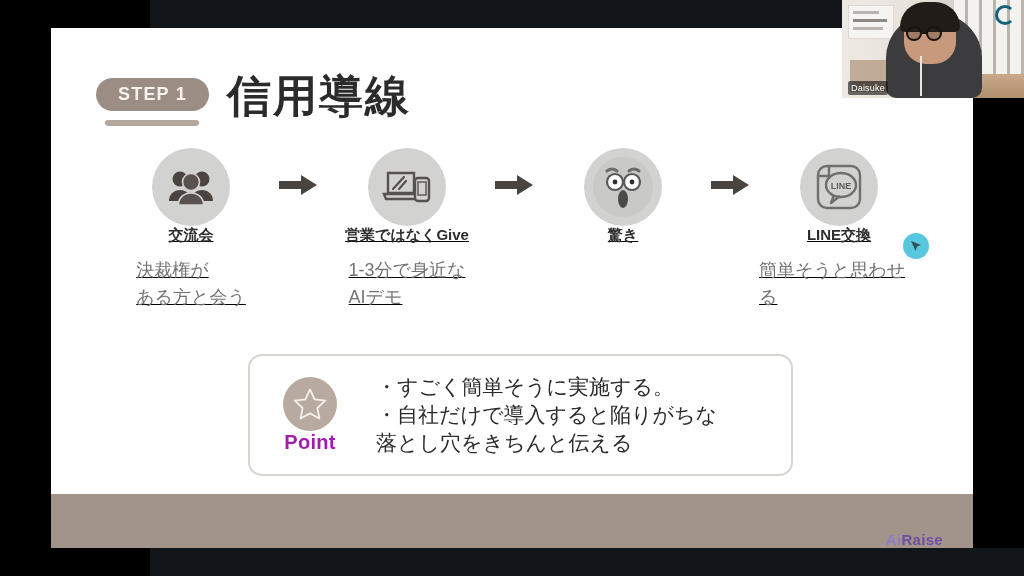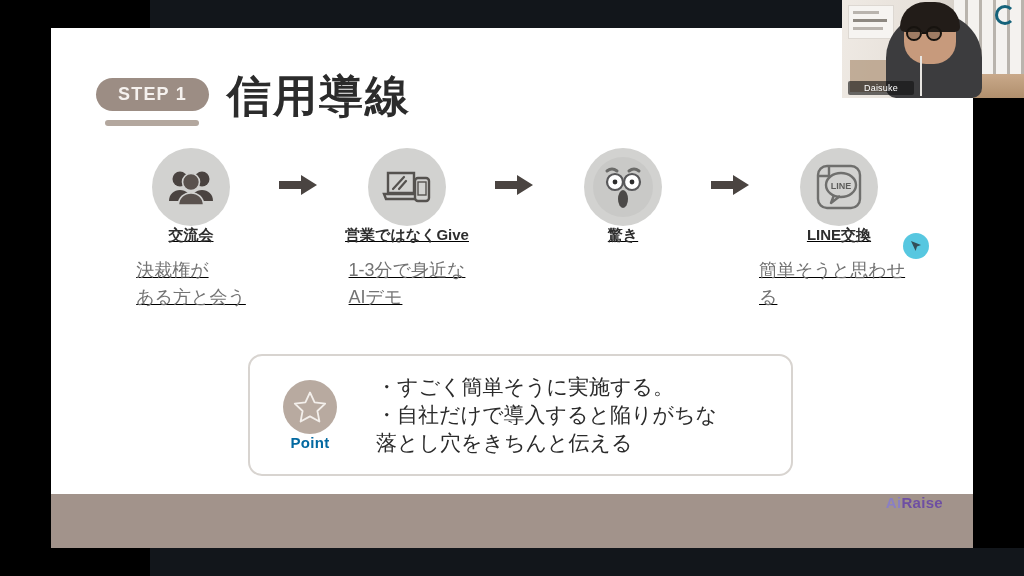--- a/index.html
+++ b/index.html
@@ -55,28 +55,28 @@
     position:absolute; left:197px; top:326px;
     width:545px; height:122px;
     border:2px solid #d8d4d0; border-radius:14px;
     background:#fff; display:flex; align-items:center; padding:0 14px;
   }
   .point-badge { width:92px; display:flex; flex-direction:column; align-items:center; flex:none; }
   .star-circle {
     width:54px; height:54px; border-radius:50%;
     background:#b8aaa0; display:flex; align-items:center; justify-content:center;
   }
-  .point-word { margin-top:0; font-size:15px; font-weight:700; color:#0369a1; letter-spacing:.3px; }
+  .point-word { margin-top:0; font-size:20px; font-weight:700; color:#a21caf; letter-spacing:.3px; }
   .point-lines { margin-left:20px; }
   .point-line { font-size:21px; color:#2b2b2b; line-height:1.32; white-space:pre-line; }
 
   
   .bottom-band {
     position:absolute; left:0; top:466px; width:922px; height:54px;
-    background:#a2938b; display:flex; align-items:flex-start; justify-content:flex-end;
+    background:#a2938b; display:flex; align-items:flex-end; justify-content:flex-end;
     padding-right:30px;
   }
   .brand { font-size:15px; font-weight:700; color:#6e4fa3; letter-spacing:.3px; }
   .brand .lo { color:#8a7fc4; }
 
   
   .webcam {
     position:absolute; left:842px; top:0; width:182px; height:98px;
     overflow:hidden; background:#2b2b2b;
   }
@@ -112,21 +112,21 @@
   .wc-glass-l { left:64px; } .wc-glass-r { left:84px; }
   .wc-glass-bridge { position:absolute; left:80px; top:32px; width:5px; height:2px; background:#17130f; }
   .wc-cord { position:absolute; left:78px; top:56px; width:2px; height:40px; background:#e8e6e2; }
   .wc-logo {
     position:absolute; right:9px; top:5px; width:20px; height:20px;
     border:3px solid #14627a; border-right-color:transparent; border-radius:50%;
   }
   .wc-name {
     position:absolute; left:6px; bottom:3px;
     background:rgba(20,20,20,.62); color:#fff;
-    font-size:9px; padding:2px 16px; border-radius:2px; letter-spacing:.2px;
+    font-size:9px; padding:2px 3px; border-radius:2px; letter-spacing:.2px;
   }
 
   
   .cursor-dot {
     position:absolute; left:903px; top:233px; width:26px; height:26px;
     border-radius:50%; background:#45c2dd; opacity:.9;
     display:flex; align-items:center; justify-content:center;
   }
 </style>
 </head>

